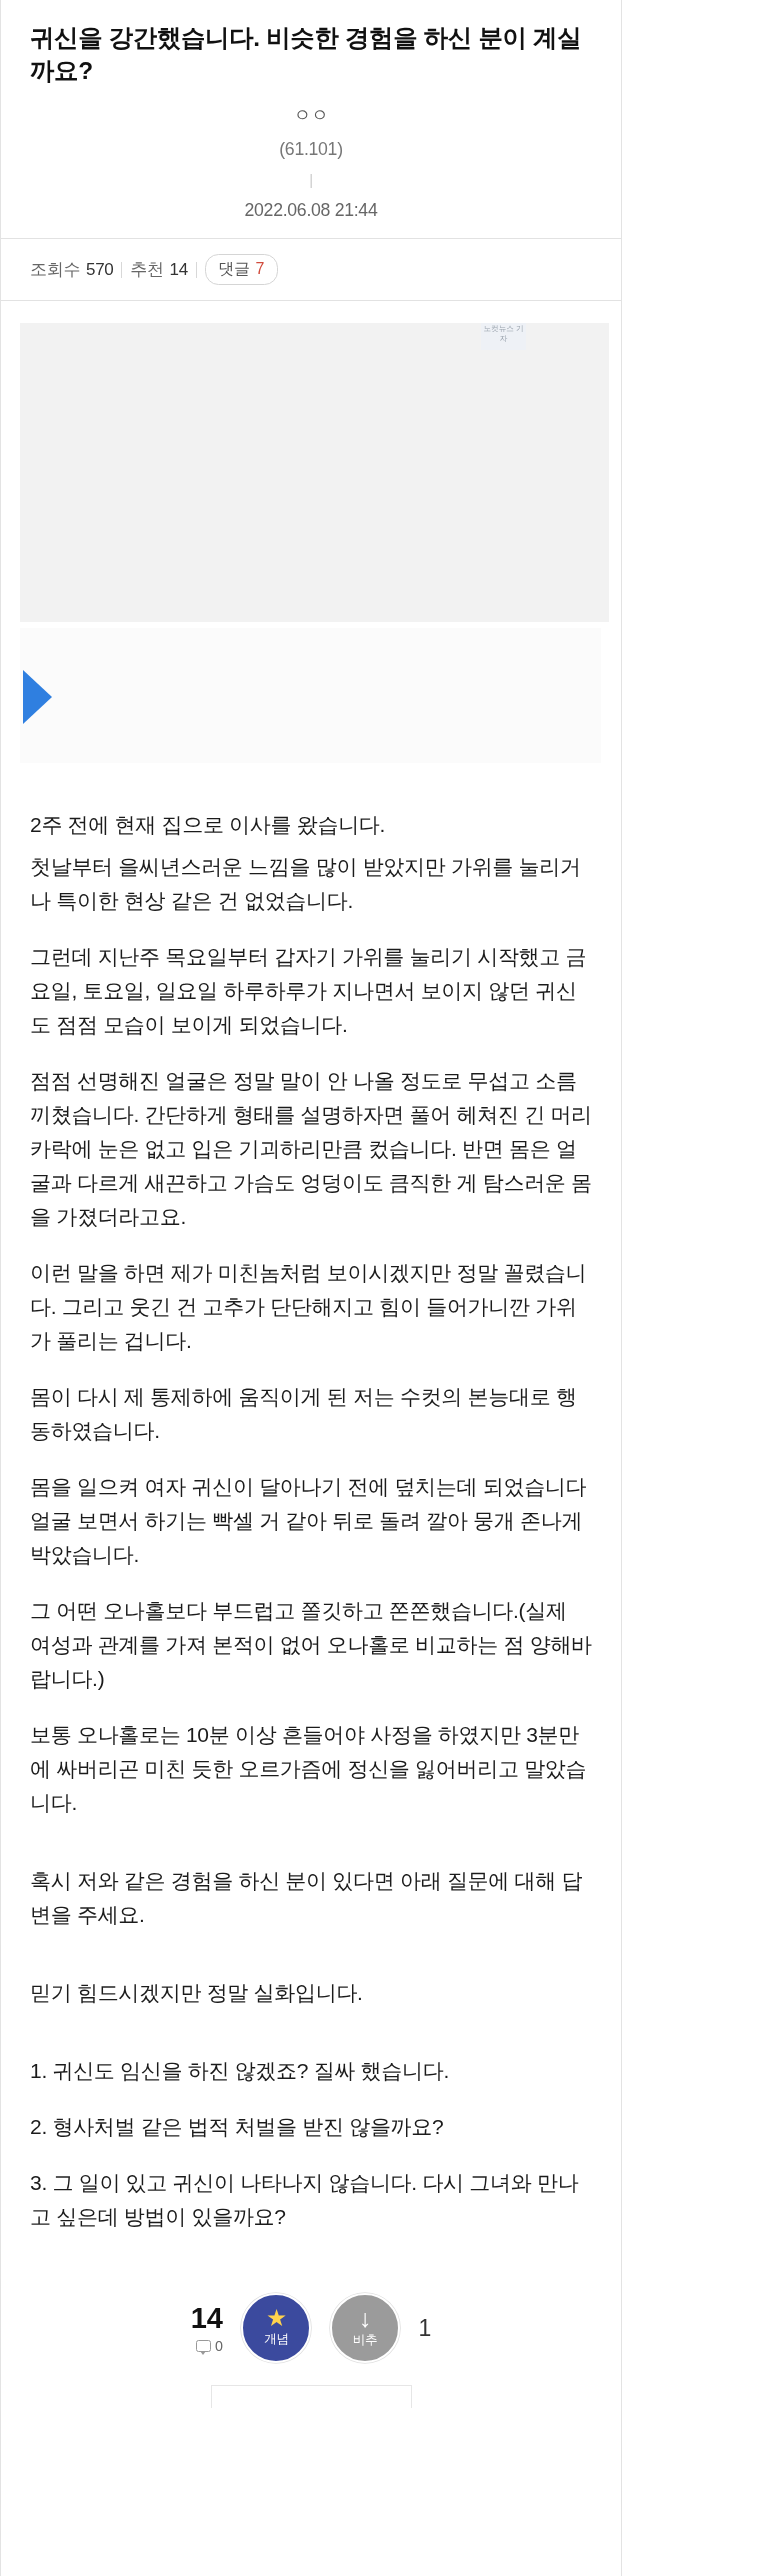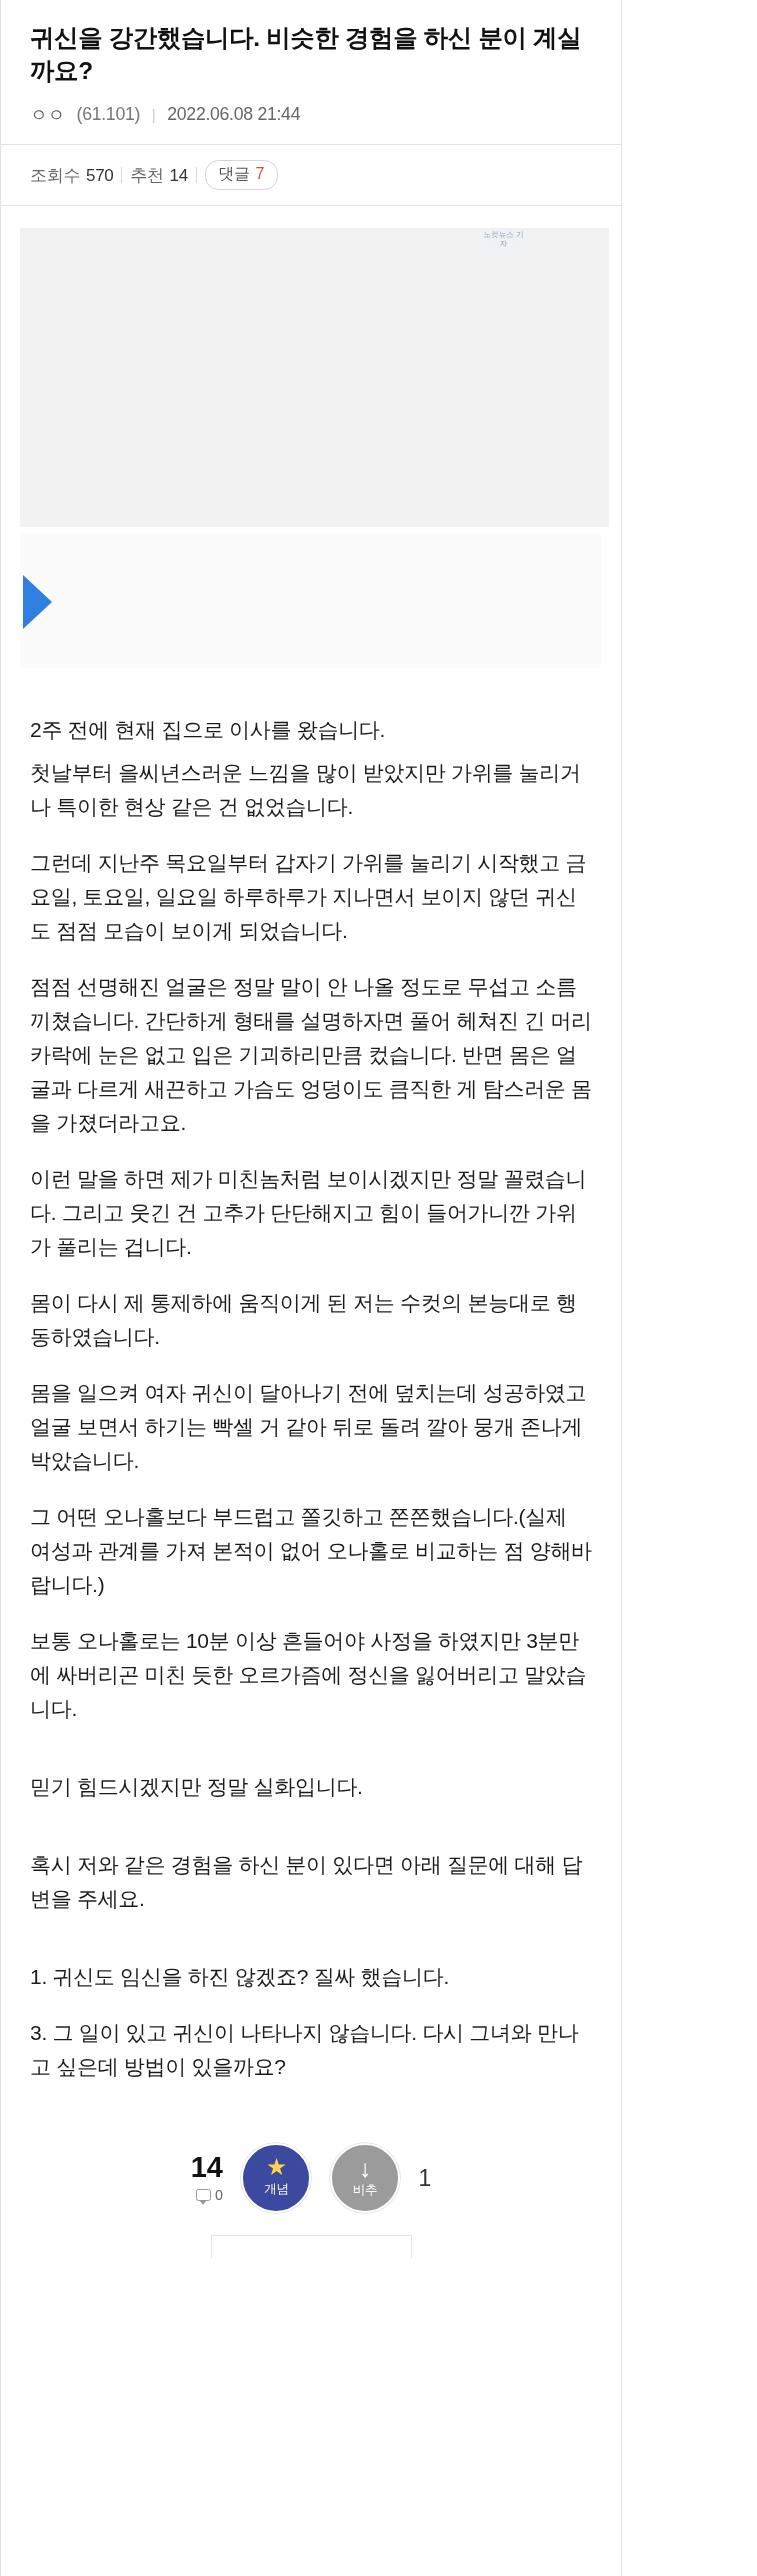--- a/index.html
+++ b/index.html
@@ -34,20 +34,21 @@
     margin: 0 0 15px 0;
   }
   .author-line {
     font-size: 17.7px;
     color: #555555;
     display: flex;
     align-items: center;
     gap: 11.8px;
     letter-spacing: -0.3px;
     margin-bottom: 17px;
+    flex-direction: column;
   }
   .author-ip {
     color: #777777;
   }
   .author-sep {
     color: #cccccc;
     font-size: 15px;
   }
   .post-date {
     color: #666666;
@@ -306,26 +307,27 @@
     </div>
   </div>
 
   <div class="body-text">
     <p class="tight">2주 전에 현재 집으로 이사를 왔습니다.</p>
     <p>첫날부터 을씨년스러운 느낌을 많이 받았지만 가위를 눌리거나 특이한 현상 같은 건 없었습니다.</p>
     <p>그런데 지난주 목요일부터 갑자기 가위를 눌리기 시작했고 금요일, 토요일, 일요일 하루하루가 지나면서 보이지 않던 귀신도 점점 모습이 보이게 되었습니다.</p>
     <p>점점 선명해진 얼굴은 정말 말이 안 나올 정도로 무섭고 소름끼쳤습니다. 간단하게 형태를 설명하자면 풀어 헤쳐진 긴 머리카락에 눈은 없고 입은 기괴하리만큼 컸습니다. 반면 몸은 얼굴과 다르게 새끈하고 가슴도 엉덩이도 큼직한 게 탐스러운 몸을 가졌더라고요.</p>
     <p>이런 말을 하면 제가 미친놈처럼 보이시겠지만 정말 꼴렸습니다. 그리고 웃긴 건 고추가 단단해지고 힘이 들어가니깐 가위가 풀리는 겁니다.</p>
     <p>몸이 다시 제 통제하에 움직이게 된 저는 수컷의 본능대로 행동하였습니다.</p>
-    <p>몸을 일으켜 여자 귀신이 달아나기 전에 덮치는데 성공하였고 얼굴 보면서 하기는 빡셀 거 같아 뒤로 돌려 깔아 뭉개 존나게 박았습니다.</p>
+    <p>몸을 일으켜 여자 귀신이 달아나기 전에 덮치는데 되었습니다 얼굴 보면서 하기는 빡셀 거 같아 뒤로 돌려 깔아 뭉개 존나게 박았습니다.</p>
     <p>그 어떤 오나홀보다 부드럽고 쫄깃하고 쫀쫀했습니다.(실제 여성과 관계를 가져 본적이 없어 오나홀로 비교하는 점 양해바랍니다.)</p>
     <p class="gap">보통 오나홀로는 10분 이상 흔들어야 사정을 하였지만 3분만에 싸버리곤 미친 듯한 오르가즘에 정신을 잃어버리고 말았습니다.</p>
+    <p class="gap">혹시 저와 같은 경험을 하신 분이 있다면 아래 질문에 대해 답변을 주세요.</p>
     <p class="gap">믿기 힘드시겠지만 정말 실화입니다.</p>
-    <p class="gap">혹시 저와 같은 경험을 하신 분이 있다면 아래 질문에 대해 답변을 주세요.</p>
     <p>1. 귀신도 임신을 하진 않겠죠? 질싸 했습니다.</p>
+    <p>2. 형사처벌 같은 법적 처벌을 받진 않을까요?</p>
     <p>3. 그 일이 있고 귀신이 나타나지 않습니다. 다시 그녀와 만나고 싶은데 방법이 있을까요?</p>
   </div>
 
   <div class="vote-area">
     <div class="vote-count-up">
       <span class="vote-num">14</span>
       <span class="vote-sub">
         <span class="speech-icon"></span>
         <span>0</span>
       </span>

